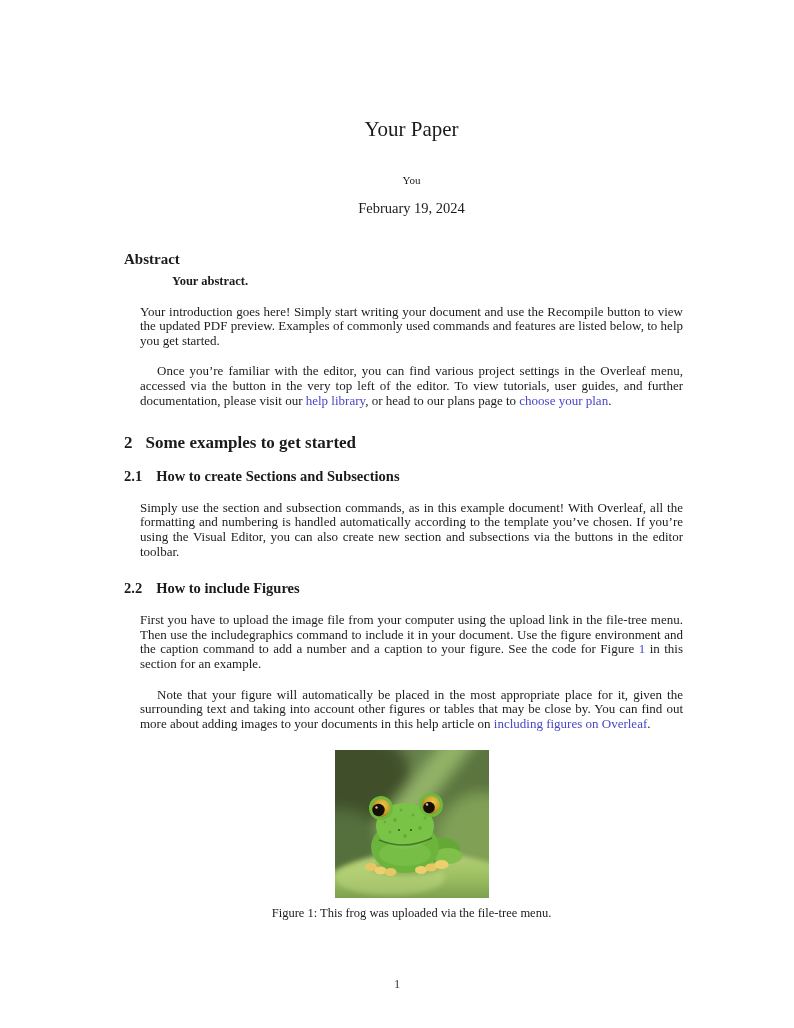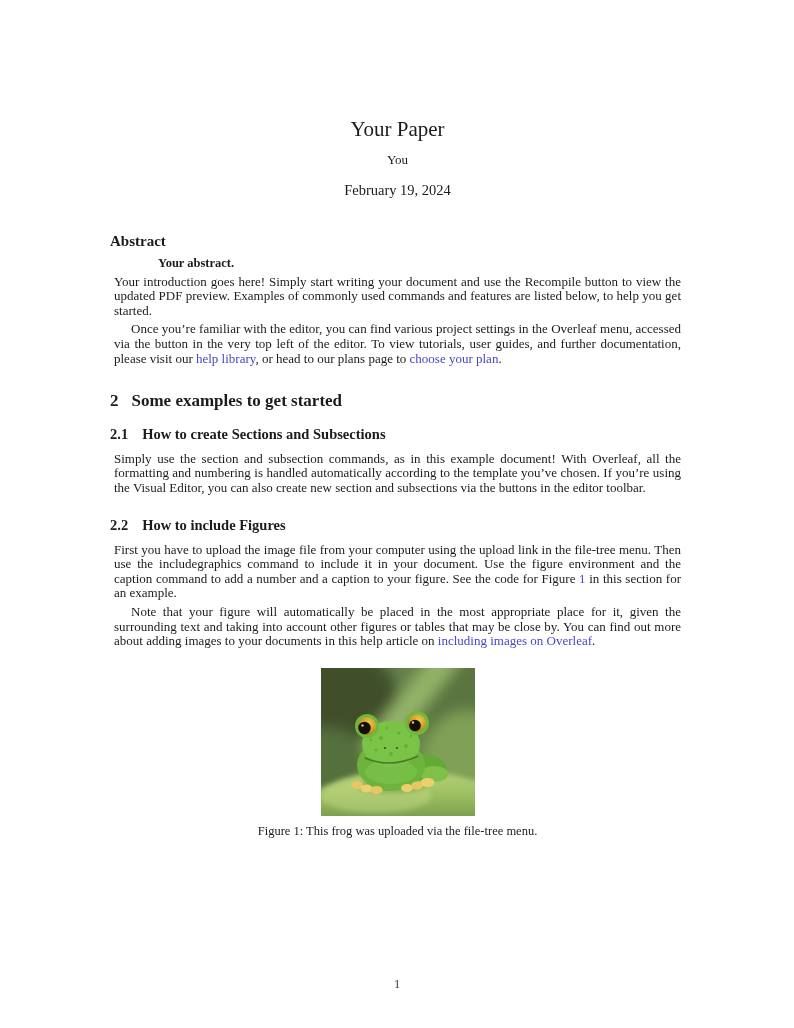--- a/index.html
+++ b/index.html
@@ -15,33 +15,33 @@
     color: #1b1b1b;
   }
   .page {
     position: relative;
     width: 794px;
     height: 1028px;
     background: #ffffff;
   }
   .content {
     position: absolute;
-    left: 110px;
+    left: 124px;
     top: 0;
     width: 575px;
   }
   .title-block { text-align: center; }
   .doc-title {
     padding-top: 117px;
     font-size: 21px;
     line-height: 1.2;
   }
   .doc-author {
-    margin-top: 10px;
-    font-size: 13px;
+    margin-top: 32px;
+    font-size: 11px;
   }
   .doc-date {
     margin-top: 14px;
     font-size: 14.5px;
   }
   .abstract-heading {
     margin-top: 34px;
     text-align: left;
     font-weight: bold;
     font-size: 15px;
@@ -62,21 +62,21 @@
   h2.subsec {
     font-size: 14.5px;
     font-weight: bold;
     margin: 22px 0 9px 0;
     line-height: 1.1;
   }
   h1.sec + h2.subsec { margin-top: 16px; }
   h1.sec .sec-num { margin-right: 13px; }
   h2.subsec .sec-num { margin-right: 14px; text-align: center; }
   p.para {
-    margin: 4px;
+    margin: 16px;
     font-size: 13px;
     line-height: 14.6px;
     text-align: justify;
   }
   p.para.indent { text-indent: 17px; }
   a.doc-link {
     color: var(--link-color, #4646c8);
     text-decoration: none;
     cursor: pointer;
   }
@@ -118,21 +118,21 @@
     <p class="para">Your introduction goes here! Simply start writing your document and use the Recompile button to view the updated PDF preview. Examples of commonly used commands and features are listed below, to help you get started.</p>
     <p class="para indent"><span>Once you’re familiar with the editor, you can find various project settings in the Overleaf menu, accessed via the button in the very top left of the editor. To view tutorials, user guides, and further documentation, please visit our </span><a class="doc-link" href="#">help library</a><span>, or head to our plans page to </span><a class="doc-link" href="#">choose your plan</a><span>.</span></p>
 
     <h1 class="sec"><span class="sec-num">2</span><span>Some examples to get started</span></h1>
 
     <h2 class="subsec"><span class="sec-num">2.1</span><span>How to create Sections and Subsections</span></h2>
     <p class="para">Simply use the section and subsection commands, as in this example document! With Overleaf, all the formatting and numbering is handled automatically according to the template you’ve chosen. If you’re using the Visual Editor, you can also create new section and subsections via the buttons in the editor toolbar.</p>
 
     <h2 class="subsec"><span class="sec-num">2.2</span><span>How to include Figures</span></h2>
     <p class="para"><span>First you have to upload the image file from your computer using the upload link in the file-tree menu. Then use the includegraphics command to include it in your document. Use the figure environment and the caption command to add a number and a caption to your figure. See the code for Figure </span><a class="doc-link" href="#">1</a><span> in this section for an example.</span></p>
-    <p class="para indent"><span>Note that your figure will automatically be placed in the most appropriate place for it, given the surrounding text and taking into account other figures or tables that may be close by. You can find out more about adding images to your documents in this help article on </span><a class="doc-link" href="#">including images on Overleaf</a><span>.</span></p>
+    <p class="para indent"><span>Note that your figure will automatically be placed in the most appropriate place for it, given the surrounding text and taking into account other figures or tables that may be close by. You can find out more about adding images to your documents in this help article on </span><a class="doc-link" href="#">including figures on Overleaf</a><span>.</span></p>
 
     <figure class="fig">
       <svg width="154" height="148" viewBox="0 0 154 148" role="img">
         <defs>
           <filter id="bgBlur" x="-40%" y="-40%" width="180%" height="180%">
               <feGaussianBlur stdDeviation="7"></feGaussianBlur>
             </filter>
           <filter id="softBlur" x="-40%" y="-40%" width="180%" height="180%">
               <feGaussianBlur stdDeviation="2.5"></feGaussianBlur>
             </filter>

